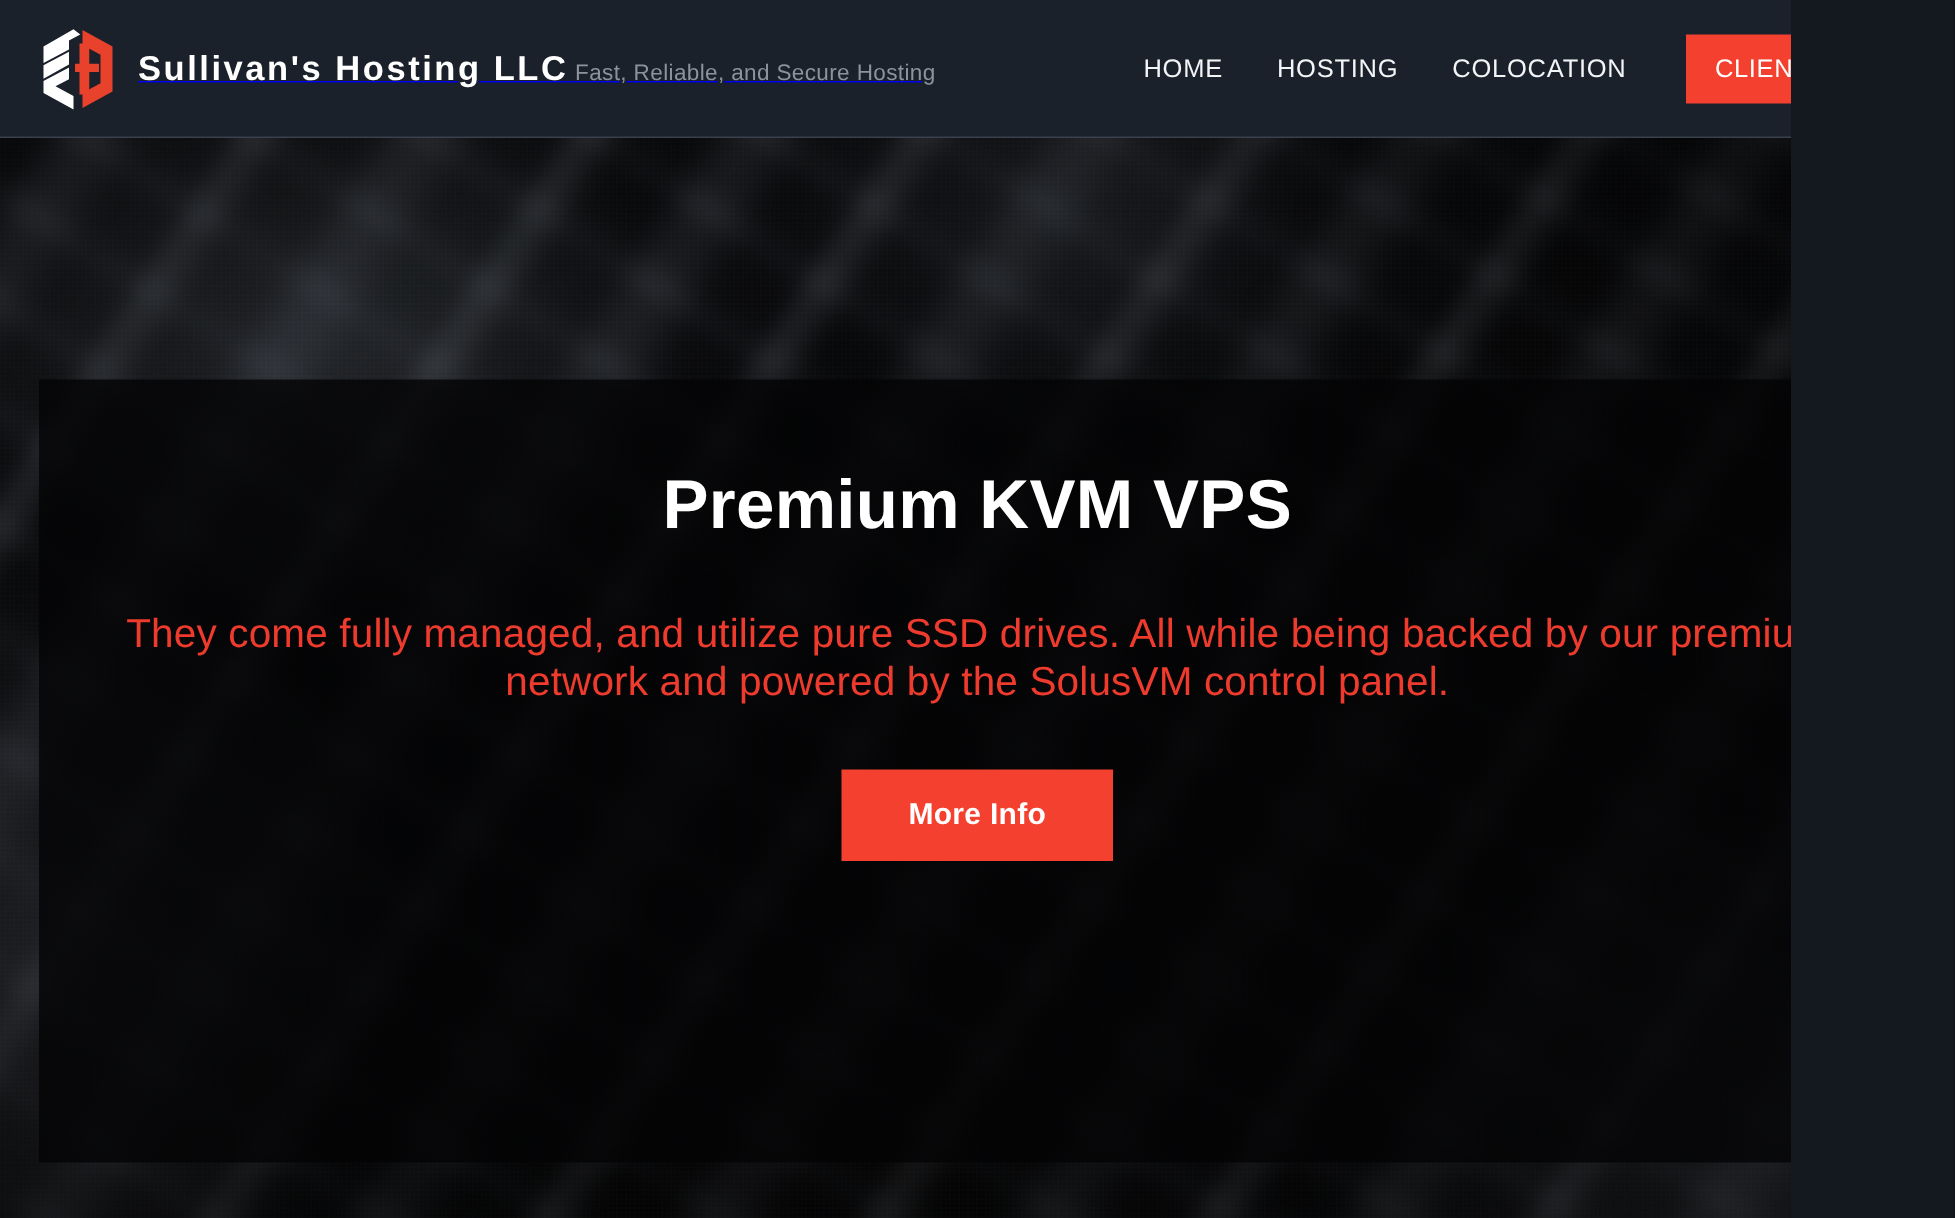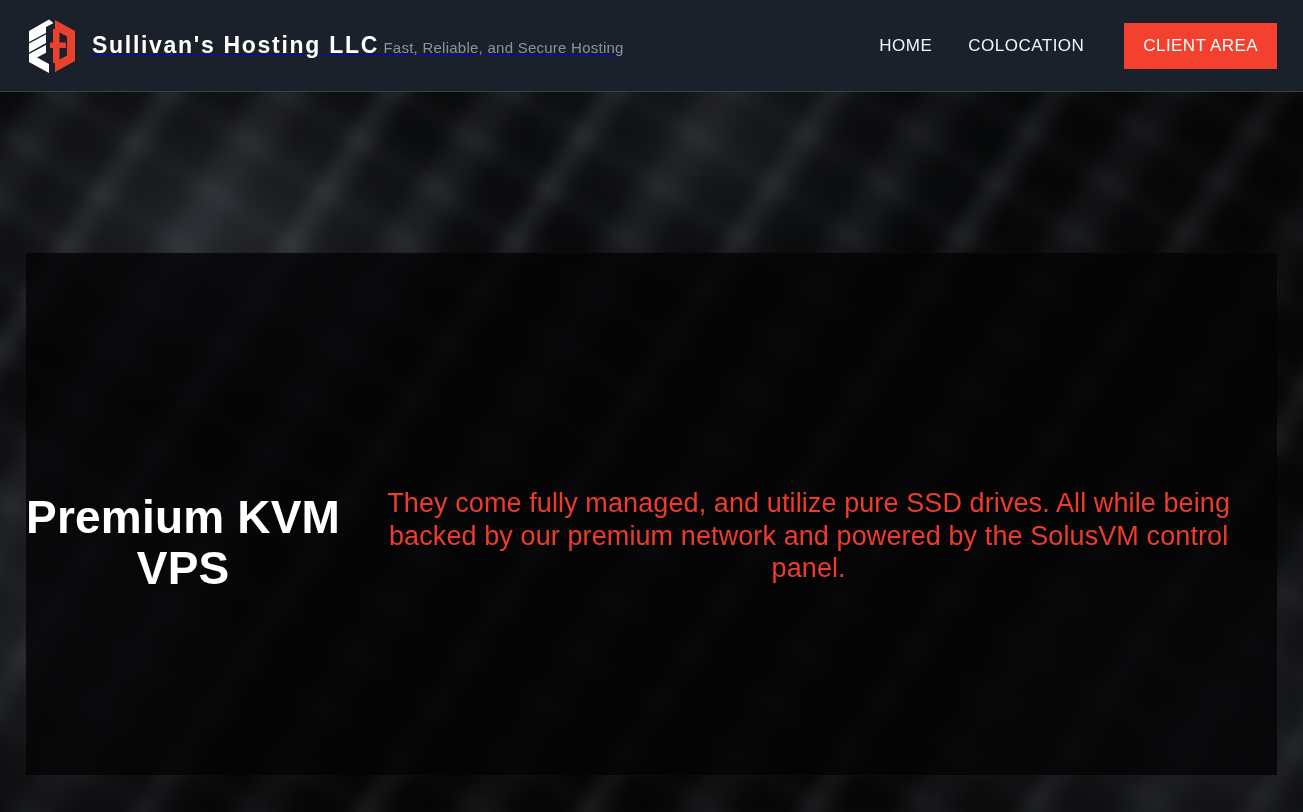--- a/index.html
+++ b/index.html
@@ -1,20 +1,20 @@
 <!DOCTYPE html>
 <html><head>
 <meta charset="utf-8">
 <title>Sullivan's Hosting LLC</title>
 <style>
   * { margin:0; padding:0; box-sizing:border-box; }
   html,body{ width:1303px; height:812px; overflow:hidden; background:#14181f; }
   body{ font-family:"Liberation Sans", sans-serif; -webkit-font-smoothing:antialiased; }
 
-  .page{ position:relative; width:1303px; height:812px; overflow:hidden; }
+  .page{ position:relative; width:1194px; height:812px; overflow:hidden; }
 
   
   .header{
     position:absolute; top:0; left:0; width:1303px; height:92px;
     background:#1b212b;
     border-bottom:1px solid #39414c;
     display:flex; align-items:center;
   }
   .brand{ display:flex; align-items:center; padding-left:22px; }
   .logo-mark{ width:58px; height:62px; flex:none; }
@@ -74,21 +74,21 @@
     opacity:.85;
   }
   .hero-vignette{
     position:absolute; inset:0;
     background:radial-gradient(ellipse 95% 95% at 50% 45%, rgba(0,0,0,0) 38%, rgba(0,0,0,.58) 100%);
   }
 
   .hero-panel{
     position:absolute; left:26px; top:161px; width:1251px; height:522px;
     background:rgba(4,4,5,.80);
-    display:flex; flex-direction:row; align-items:center;
+    display:flex; flex-direction:column; align-items:center;
   }
   .hero-title{
     color:#ffffff; font-size:46px; font-weight:bold; letter-spacing:.2px;
     margin-top:58px; text-align:center; line-height:1.1;
   }
   .hero-lines{ margin-top:44px; width:100%; text-align:center; }
   .hero-line{
     color:#ef3b2d; font-size:27px; font-weight:400; line-height:1.2;
     text-align:center; padding:0 40px; letter-spacing:.1px;
   }
@@ -130,34 +130,36 @@
         </svg>
       </span>
       <span class="brand-text">
         <span class="brand-name">Sullivan's Hosting LLC</span>
         <span class="brand-tagline">Fast, Reliable, and Secure Hosting</span>
       </span>
     </a>
 
     <nav class="nav">
       <a class="nav-link" href="#">HOME</a>
+      <a class="nav-link" href="#">HOSTING</a>
       <a class="nav-link" href="#">COLOCATION</a>
       <button class="client-btn">CLIENT AREA</button>
     </nav>
   </div>
 
   <div class="hero">
     <div class="hero-photo"></div>
     <div class="hero-grain"></div>
     <div class="hero-vignette"></div>
 
     <div class="hero-panel">
       <h1 class="hero-title">Premium KVM VPS</h1>
 
       <div class="hero-lines">
         <p class="hero-line">They come fully managed, and utilize pure SSD drives. All while being backed by our premium network and powered by the SolusVM control panel.</p>
       </div>
 
+      <button class="more-btn">More Info</button>
     </div>
 
   </div>
 
 </div>
 
 </body></html>

